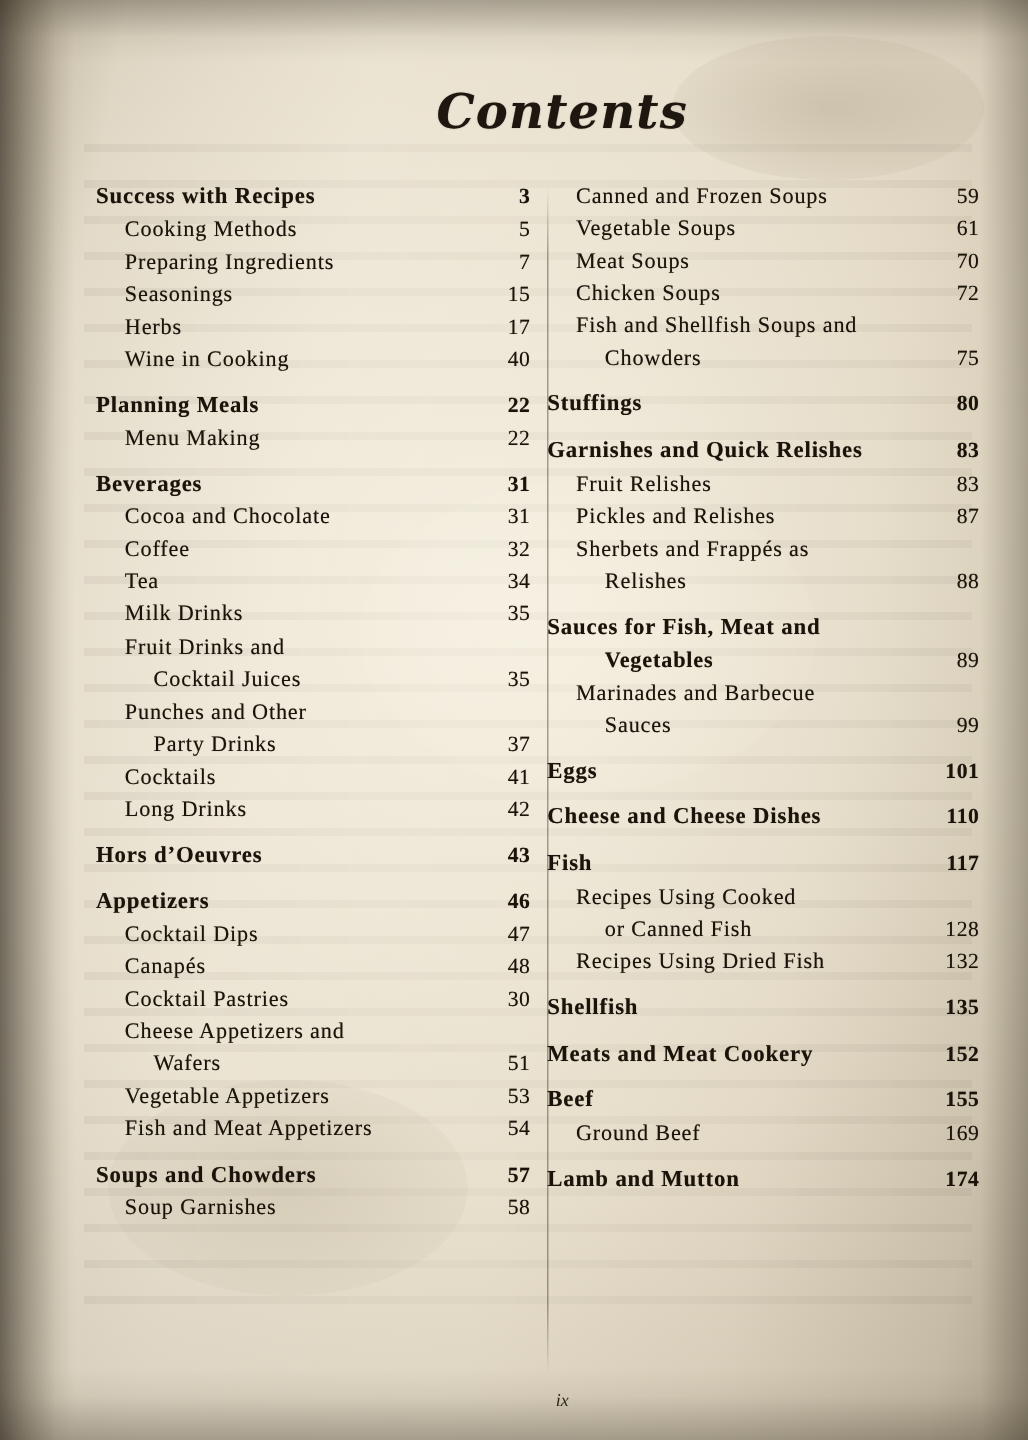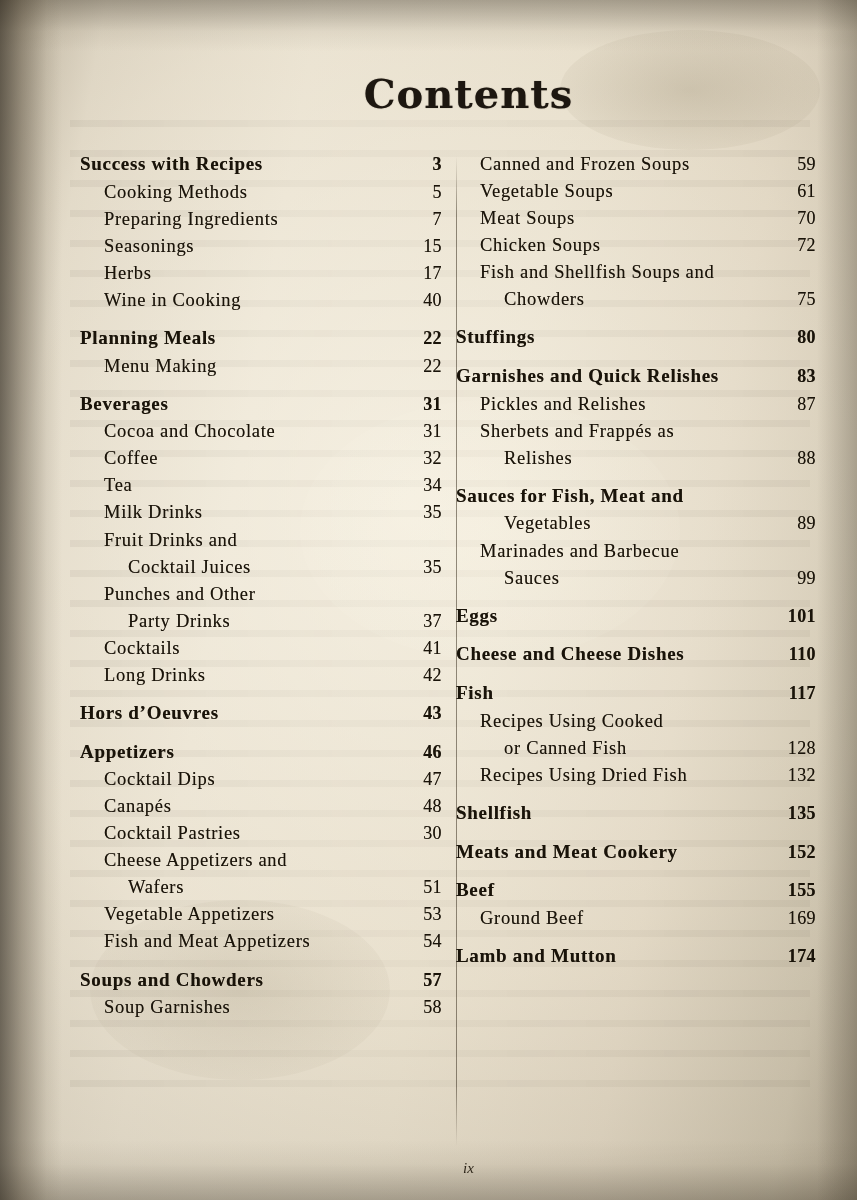--- a/index.html
+++ b/index.html
@@ -68,20 +68,21 @@
   
   #contents-title {
     position: absolute;
     top: 70px;
     left: 0;
     width: 857px;
     text-align: center;
     padding-left: 80px;
     box-sizing: border-box;
     font-family: "DejaVu Serif", "Liberation Serif", serif;
+    font-style: italic;
     font-weight: 700;
     font-size: 40px;
     letter-spacing: 1px;
     color: #1d1710;
     text-shadow: 0 0 1px rgba(40,30,18,0.45);
   }
 
   
   #columns {
     position: absolute;
@@ -353,39 +354,43 @@
             <span class="label">Stuffings</span>
             <span class="page">80</span>
           </div>
         </div>
         <div class="group">
           <div class="entry lvl-0">
             <span class="label">Garnishes and Quick Relishes</span>
             <span class="page">83</span>
           </div>
           <div class="entry lvl-1">
+            <span class="label">Fruit Relishes</span>
+            <span class="page">83</span>
+          </div>
+          <div class="entry lvl-1">
             <span class="label">Pickles and Relishes</span>
             <span class="page">87</span>
           </div>
           <div class="entry lvl-1">
             <span class="label">Sherbets and Frappés as</span>
             <span class="page"></span>
           </div>
           <div class="entry lvl-2">
             <span class="label">Relishes</span>
             <span class="page">88</span>
           </div>
         </div>
         <div class="group">
           <div class="entry lvl-0">
             <span class="label">Sauces for Fish, Meat and</span>
             <span class="page"></span>
           </div>
           <div class="entry lvl-2 cont-bold">
-            <span class="label" style="font-weight: 400;">Vegetables</span>
+            <span class="label" style="font-weight: 700;">Vegetables</span>
             <span class="page">89</span>
           </div>
           <div class="entry lvl-1">
             <span class="label">Marinades and Barbecue</span>
             <span class="page"></span>
           </div>
           <div class="entry lvl-2">
             <span class="label">Sauces</span>
             <span class="page">99</span>
           </div>

